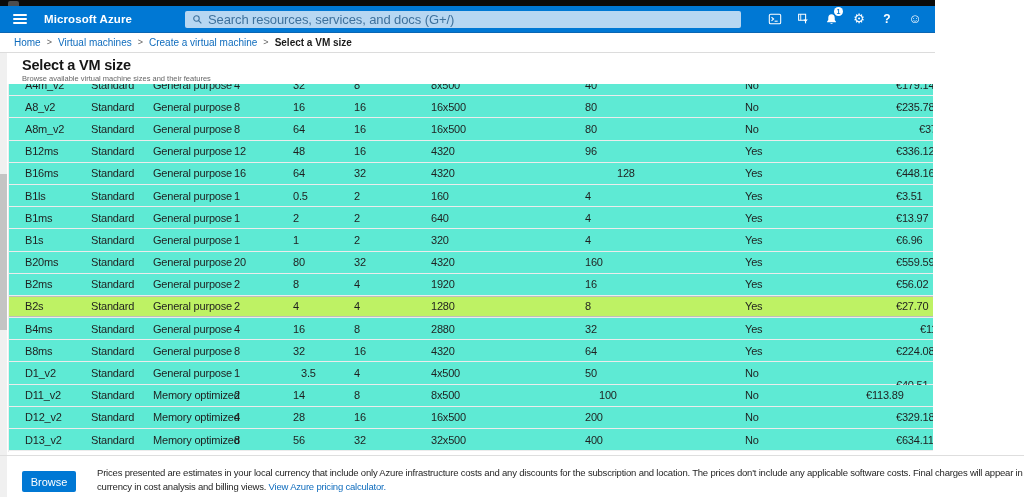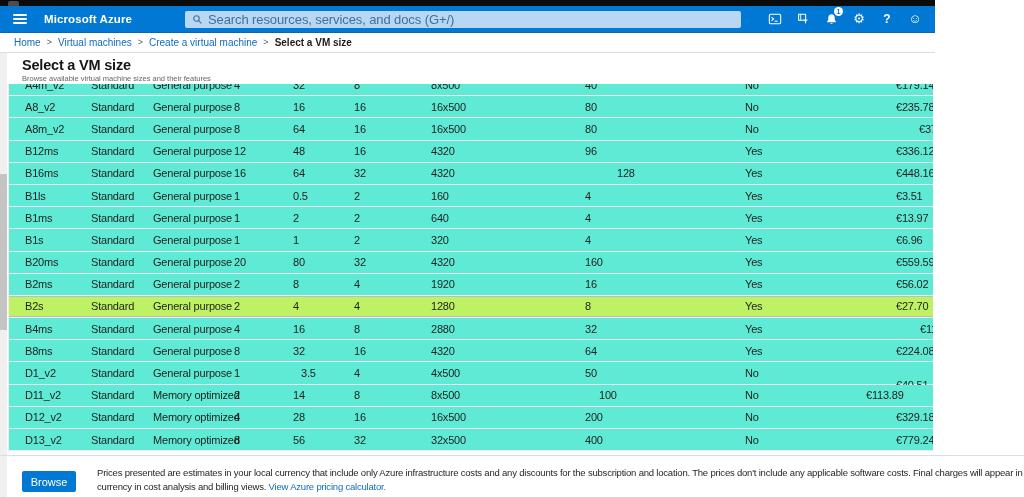--- a/index.html
+++ b/index.html
@@ -330,21 +330,21 @@
         <div class="trow">
           <span class="cell" style="left: 16px;">D13_v2</span>
           <span class="cell" style="left: 82px;">Standard</span>
           <span class="cell" style="left: 144px;">Memory optimized</span>
           <span class="cell" style="left: 225px;">8</span>
           <span class="cell" style="left: 284px;">56</span>
           <span class="cell" style="left: 345px;">32</span>
           <span class="cell" style="left: 422px;">32x500</span>
           <span class="cell" style="left: 576px;">400</span>
           <span class="cell" style="left: 736px;">No</span>
-          <span class="cell" style="left: 887px;">€779.24</span>
+          <span class="cell" style="left: 887px;">€634.11</span>
         </div>
       </div>
   </div>
 
   <div class="footdiv"></div>
   <button class="selectbtn">Browse</button>
   <div class="disclaimer">
     <span class="dl">Prices presented are estimates in your local currency that include only Azure infrastructure costs and any discounts for the subscription and location. The prices don't include any applicable software costs. Final charges will appear in y</span>
     <span class="dl"><span>currency in cost analysis and billing views. </span><span class="plink">View Azure pricing calculator.</span></span>
   </div>

